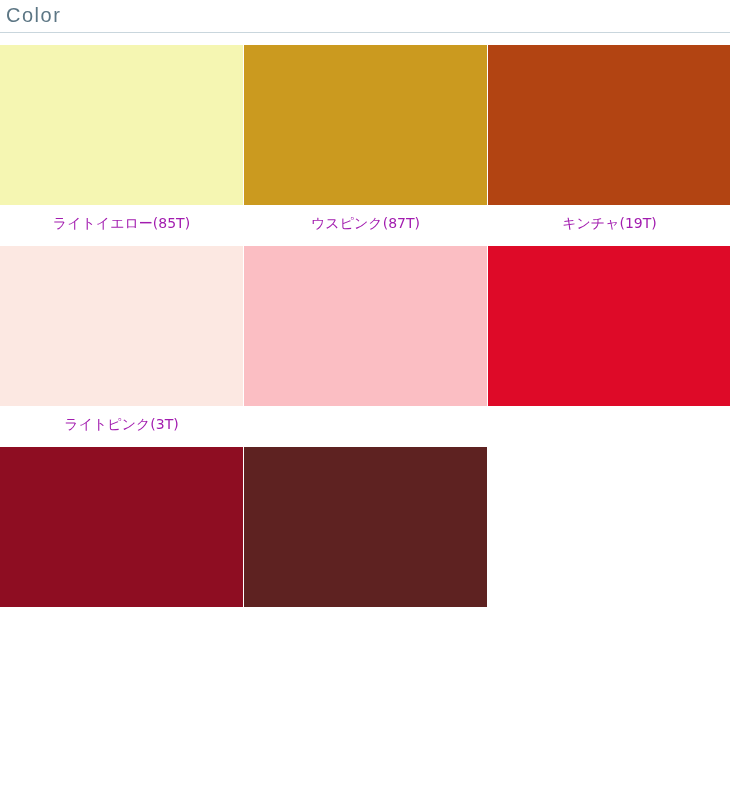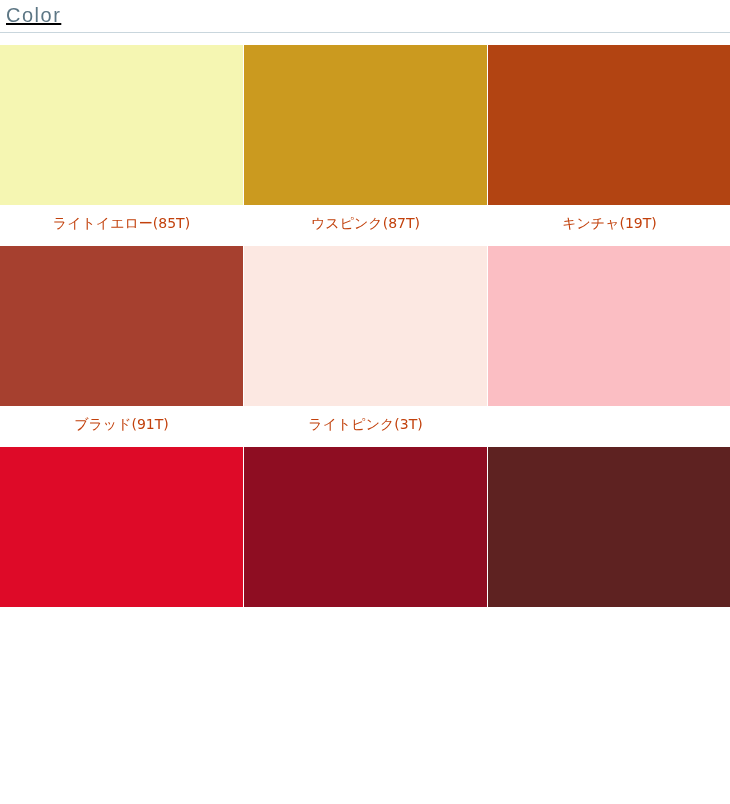--- a/index.html
+++ b/index.html
@@ -23,21 +23,20 @@
   }
 
   
   .page-header {
     height: 33px;
     padding: 0 0 0 6px;
     box-sizing: border-box;
     display: flex;
     align-items: center;
     border-bottom: 1px solid #c9d6dd;
-    text-decoration: underline;
   }
   .page-title {
     font-size: 20px;
     font-weight: normal;
     letter-spacing: 1.5px;
     color: #5c7684;
     line-height: 1;
     margin: 0;
     padding-bottom: 3px;
   }
@@ -60,21 +59,21 @@
   .swatch-chip {
     width: 243px;
     height: 160px;
     display: block;
   }
 
   .swatch-label {
     display: block;
     text-align: center;
     font-size: 14px;
-    color: #c2410c;
+    color: #a21caf;
     line-height: 1;
     padding-top: 11px;
     padding-bottom: 16px;
     font-family: "DejaVu Sans", "Liberation Sans", sans-serif;
     white-space: nowrap;
   }
 </style>
 </head>
 <body>
 
@@ -91,24 +90,20 @@
       </div>
       <div class="swatch-cell">
         <div class="swatch-chip" title="マスタード(87T)" style="background-color: rgb(203, 154, 31);"></div>
         <div class="swatch-label">ウスピンク(87T)</div>
       </div>
       <div class="swatch-cell">
         <div class="swatch-chip" title="キンチャ(19T)" style="background-color: rgb(178, 68, 18);"></div>
         <div class="swatch-label">キンチャ(19T)</div>
       </div>
       <div class="swatch-cell">
-        <div class="swatch-chip" title="ブラッド(91T)" style="background-color: rgb(166, 64, 47);"></div>
-        <div class="swatch-label">ブラッド(91T)</div>
-      </div>
-      <div class="swatch-cell">
         <div class="swatch-chip" title="ウスピンク(3T)" style="background-color: rgb(252, 232, 226);"></div>
         <div class="swatch-label">ライトピンク(3T)</div>
       </div>
       <div class="swatch-cell">
         <div class="swatch-chip" title="ライトピンク(90T)" style="background-color: rgb(251, 190, 195);"></div>
       </div>
       <div class="swatch-cell">
         <div class="swatch-chip" title="レッド(24T)" style="background-color: rgb(222, 10, 40);"></div>
       </div>
       <div class="swatch-cell">

